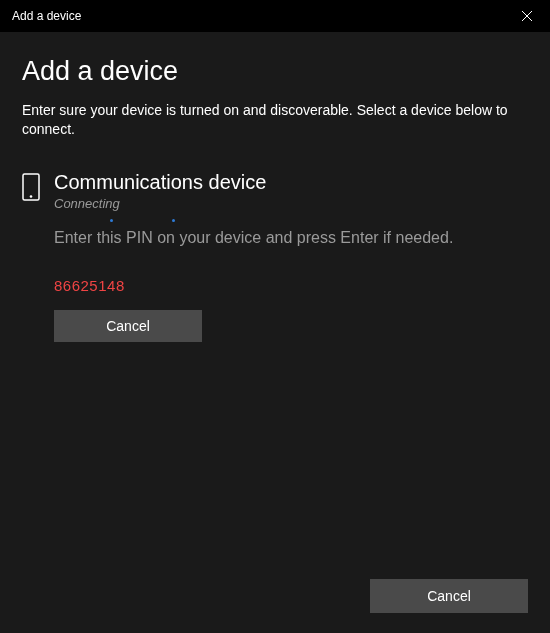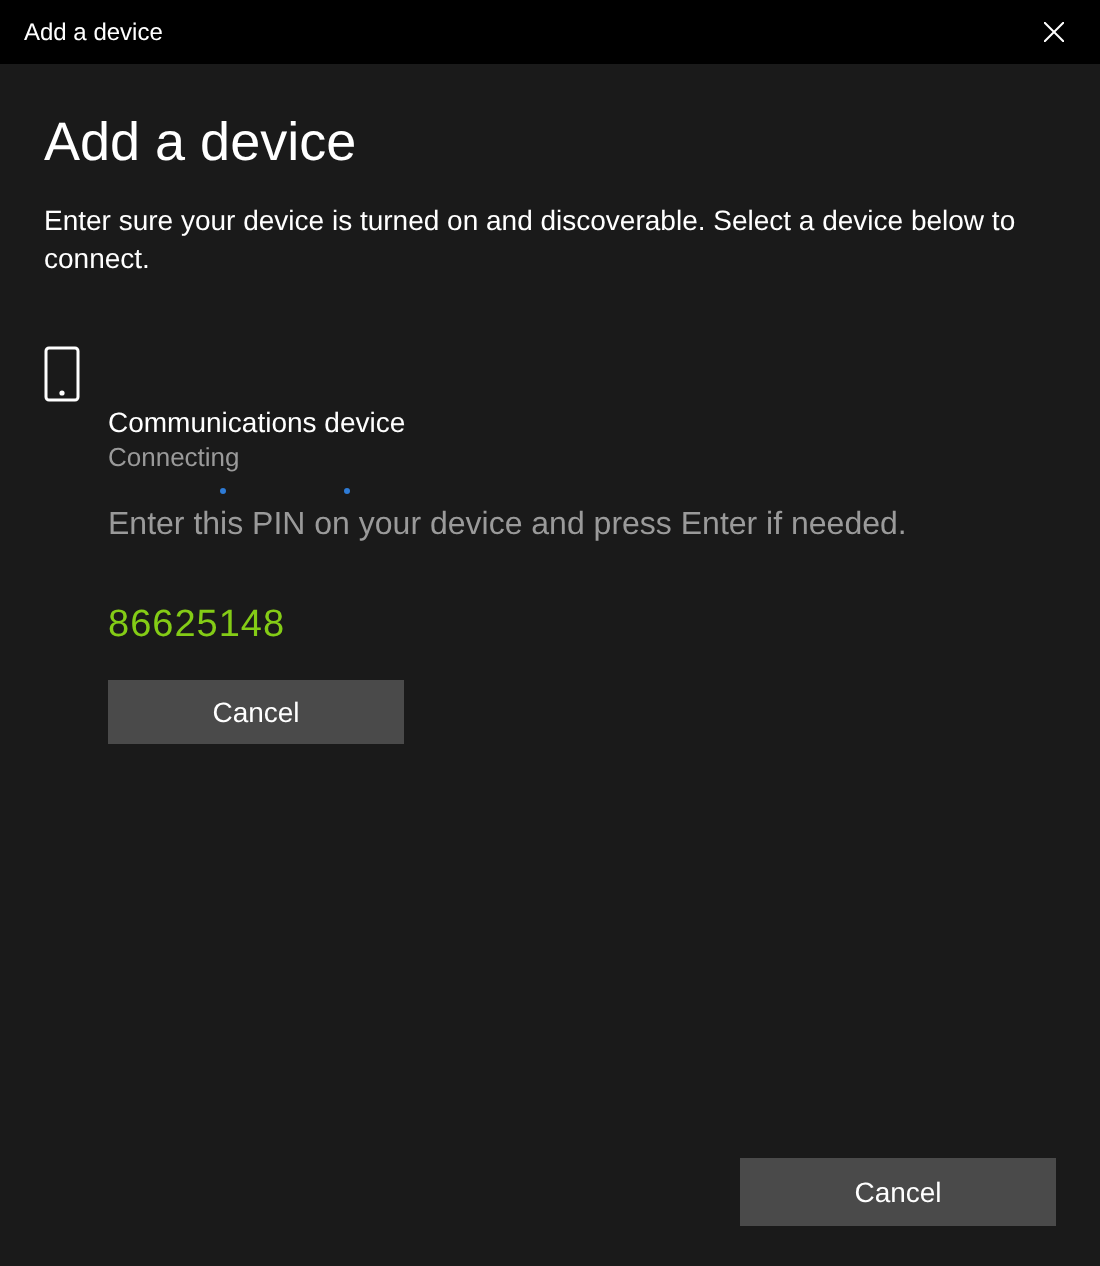--- a/index.html
+++ b/index.html
@@ -64,38 +64,38 @@
       margin-top: 2px;
     }
     .device-icon svg {
       width: 18px;
       height: 28px;
     }
     .device-info {
       flex: 1;
     }
     .device-name {
-      font-size: 14px;
+      font-size: 20px;
       color: #ffffff;
       margin-bottom: 2px;
-      margin-top: 32px;
     }
     .device-status {
       font-size: 13px;
       color: #9a9a9a;
       margin-bottom: 14px;
+      font-style: italic;
     }
     .pin-instruction {
       font-size: 16px;
       color: #9a9a9a;
       margin-bottom: 30px;
     }
     .pin-code {
-      font-size: 19px;
-      color: #84cc16;
+      font-size: 15px;
+      color: #ef4444;
       margin-bottom: 16px;
       letter-spacing: 0.5px;
     }
     .inline-cancel {
       background: #4a4a4a;
       color: #ffffff;
       border: none;
       font-size: 14px;
       padding: 8px 0;
       width: 148px;

